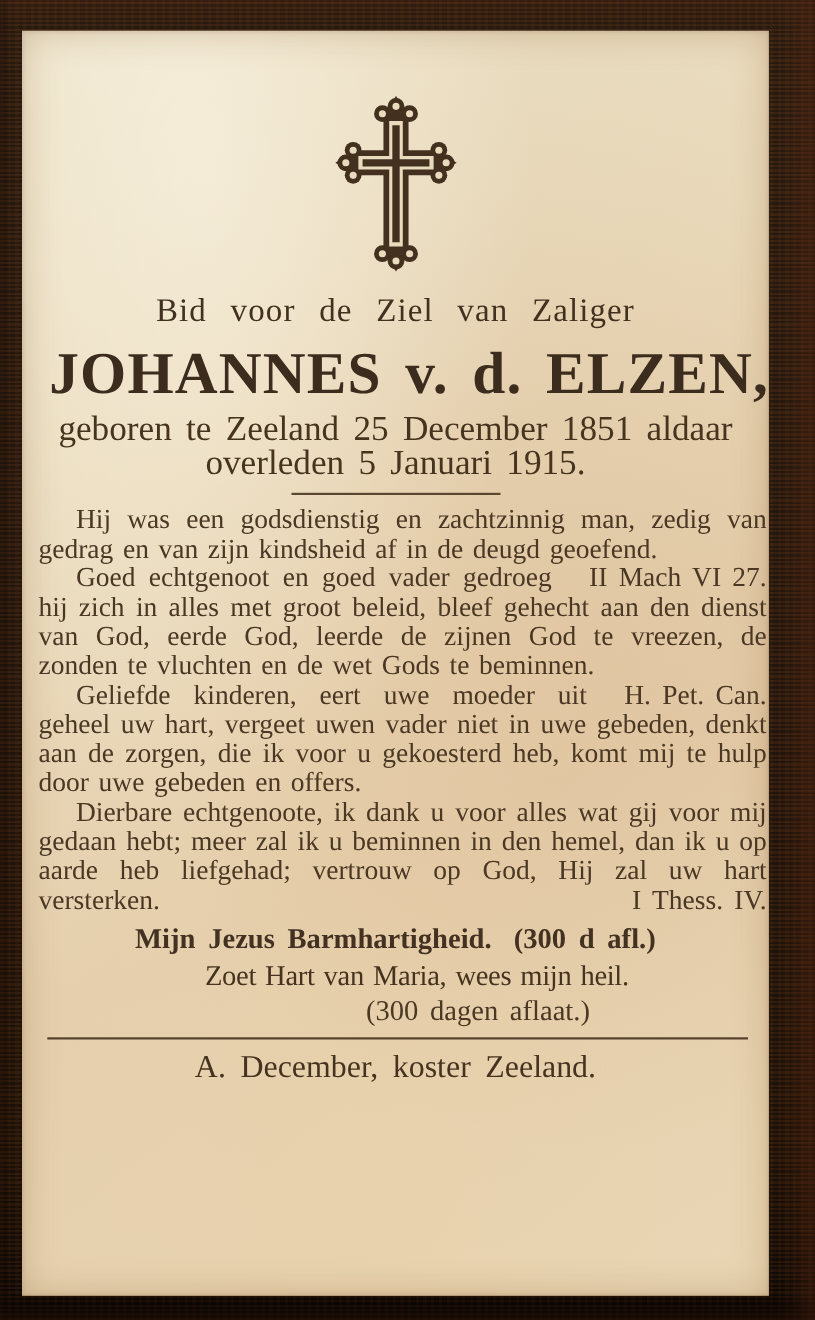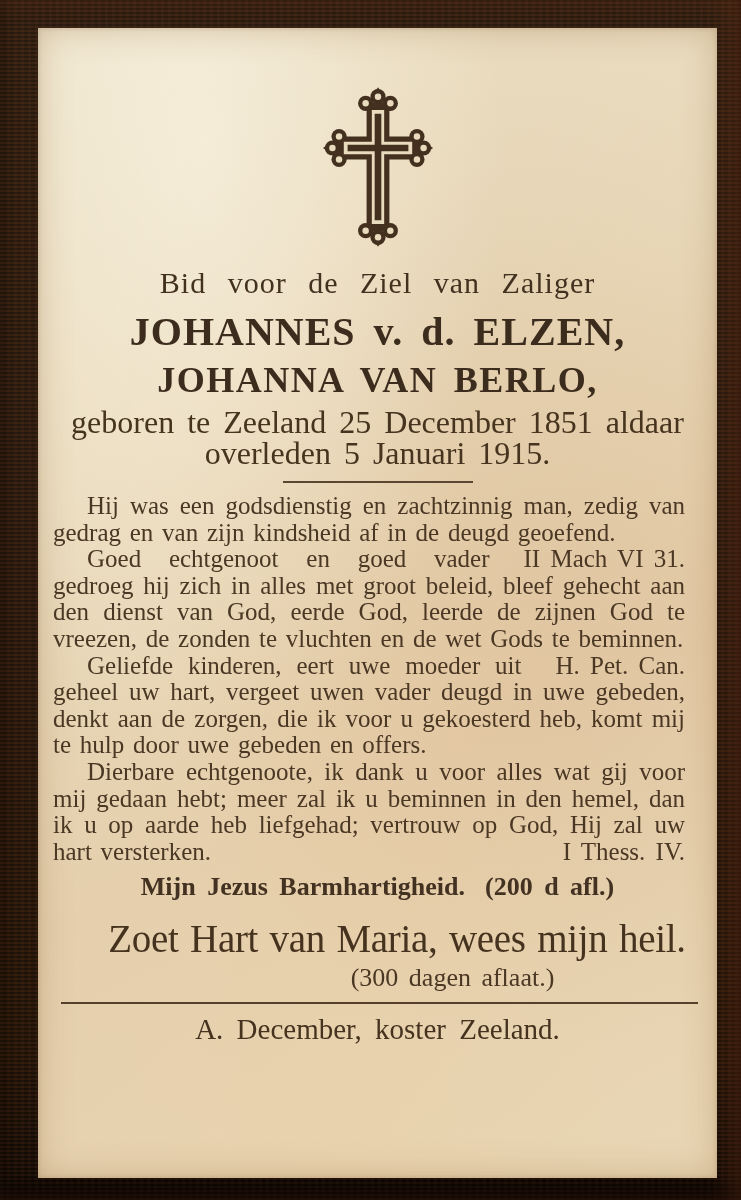--- a/index.html
+++ b/index.html
@@ -15,49 +15,49 @@
       repeating-linear-gradient(0deg, rgba(115,62,34,0.14) 0 2px, rgba(0,0,0,0.16) 2px 4px),
       repeating-linear-gradient(90deg, rgba(125,70,40,0.08) 0 3px, rgba(0,0,0,0.05) 3px 7px),
       linear-gradient(180deg,#332112 0%,#2b1a0e 55%,#241508 88%,#100a05 100%);
   }
   .frame::after{
     content:"";position:absolute;inset:0;pointer-events:none;
     box-shadow:inset -12px 0 22px rgba(130,55,25,.30), inset 0 -16px 14px rgba(0,0,0,.55);
   }
   
   .paper{
-    position:absolute;left:38px;top:28px;width:679px;height:1150px;box-sizing:border-box;
+    position:absolute;left:20px;top:28px;width:679px;height:1150px;box-sizing:border-box;
     color:#4a3826;
     background:
       radial-gradient(ellipse at 24% 10%, rgba(255,251,238,0.50), transparent 42%),
       radial-gradient(ellipse at 78% 50%, rgba(205,155,105,0.16), transparent 55%),
       radial-gradient(ellipse at 45% 92%, rgba(235,205,160,0.22), transparent 55%),
       radial-gradient(ellipse at 60% 30%, rgba(200,160,115,0.10), transparent 60%),
       linear-gradient(155deg,#ece2c8 0%,#e9d9ba 35%,#e5cfad 62%,#e9d6b4 100%);
     box-shadow:inset 0 0 34px rgba(135,92,48,.30), inset 0 0 5px rgba(100,60,30,.22);
     z-index:1;
   }
   .center{text-align:center;}
   
   .cross-wrap{margin:56px auto 16px;height:166px;display:flex;justify-content:center;align-items:center;}
   
   .pray{font-size:30px;word-spacing:13px;letter-spacing:1px;color:#433120;margin:2px 0 8px;}
-  .name1{font-size:40px;font-weight:bold;letter-spacing:1px;word-spacing:7px;color:#3c2c1d;margin:0 0 4px;}
+  .name1{font-size:54px;font-weight:bold;letter-spacing:1px;word-spacing:7px;color:#3c2c1d;margin:0 0 4px;text-align:right;}
   .relation{font-size:29px;color:#443222;margin:4px 0 2px;word-spacing:4px;}
   .name2{font-size:36px;font-weight:bold;letter-spacing:1.5px;word-spacing:6px;color:#3c2c1d;margin:2px 0 6px;}
   .vital{font-size:32px;line-height:31px;word-spacing:5px;color:#46341f;}
   .divider{width:190px;height:2px;background:#5b4631;margin:12px auto 10px;border:0;}
   
-  .obit{font-size:25px;line-height:26.6px;padding:0 32px 0 15px;text-align:justify;color:#4a3724;}
+  .obit{font-size:25px;line-height:26.6px;padding:0 2px 0 15px;text-align:justify;color:#4a3724;}
   .obit p{margin:0;text-indent:34px;word-spacing:2.5px;}
   .cite{float:right;word-spacing:4px;}
   
   .jesus{font-size:26px;font-weight:bold;word-spacing:5px;margin-top:7px;color:#433122;}
   .jesus .indul{margin-left:20px;}
-  .maria{font-size:39px;letter-spacing:-0.3px;word-spacing:2px;margin-top:14px;color:#46331f;padding-left:39px;}
+  .maria{font-size:26px;letter-spacing:-0.3px;word-spacing:2px;margin-top:3px;color:#46331f;padding-left:39px;}
   .dagen{font-size:26px;word-spacing:4px;padding-left:150px;margin-top:2px;color:#4a3724;}
   .footrule{height:2px;background:#54402c;border:0;margin:9px 19px 0 23px;}
   .printer{font-size:29px;word-spacing:6px;margin-top:9px;color:#45331f;}
 </style>
 </head>
 <body>
 
 <div class="frame">
   <div class="paper">
 
@@ -99,35 +99,34 @@
         <circle cx="108" cy="64" r="3.4" fill="#e9dcbe"></circle>
           <circle cx="101" cy="52" r="3.4" fill="#e9dcbe"></circle>
           <circle cx="101" cy="76" r="3.4" fill="#e9dcbe"></circle>
 
         <path d="M60 28 V140 M28 64 H92" stroke="#43301f" stroke-width="7" fill="none"></path>
       </svg>
     </div>
 
     <div class="center pray">Bid voor de Ziel van Zaliger</div>
     <div class="center name1">JOHANNES v. d. ELZEN,</div>
-    <div class="center name2">JOHANNA VAN BERLO,</div>
     <div class="center vital">geboren te Zeeland 25 December 1851 aldaar</div>
     <div class="center vital">overleden 5 Januari 1915.</div>
 
     <hr class="divider">
 
     <div class="obit">
-      <p><span>Hij was een godsdienstig en zachtzinnig man, zedig van gedrag en van zijn kindsheid af in de deugd geoefend.</span><span class="cite">II Mach VI 31.</span></p>
+      <p><span>Hij was een godsdienstig en zachtzinnig man, zedig van gedrag en van zijn kindsheid af in de deugd geoefend.</span><span class="cite">II Mach VI 27.</span></p>
       <p><span>Goed echtgenoot en goed vader gedroeg hij zich in alles met groot beleid, bleef gehecht aan den dienst van God, eerde God, leerde de zijnen God te vreezen, de zonden te vluchten en de wet Gods te beminnen.</span><span class="cite">H. Pet. Can.</span></p>
-      <p><span>Geliefde kinderen, eert uwe moeder uit geheel uw hart, vergeet uwen vader deugd in uwe gebeden, denkt aan de zorgen, die ik voor u gekoesterd heb, komt mij te hulp door uwe gebeden en offers.</span><span class="cite"></span></p>
+      <p><span>Geliefde kinderen, eert uwe moeder uit geheel uw hart, vergeet uwen vader niet in uwe gebeden, denkt aan de zorgen, die ik voor u gekoesterd heb, komt mij te hulp door uwe gebeden en offers.</span><span class="cite"></span></p>
       <p><span>Dierbare echtgenoote, ik dank u voor alles wat gij voor mij gedaan hebt; meer zal ik u beminnen in den hemel, dan ik u op aarde heb liefgehad; vertrouw op God, Hij zal uw hart versterken.</span><span class="cite">I Thess. IV.</span></p>
     </div>
 
     <div class="center jesus">
-      <span>Mijn Jezus Barmhartigheid.</span><span class="indul">(200 d afl.)</span>
+      <span>Mijn Jezus Barmhartigheid.</span><span class="indul">(300 d afl.)</span>
     </div>
     <div class="center maria">Zoet Hart van Maria, wees mijn heil.</div>
     <div class="center dagen">(300 dagen aflaat.)</div>
 
     <hr class="footrule">
 
     <div class="center printer">A. December, koster Zeeland.</div>
 
   </div>
 </div>

